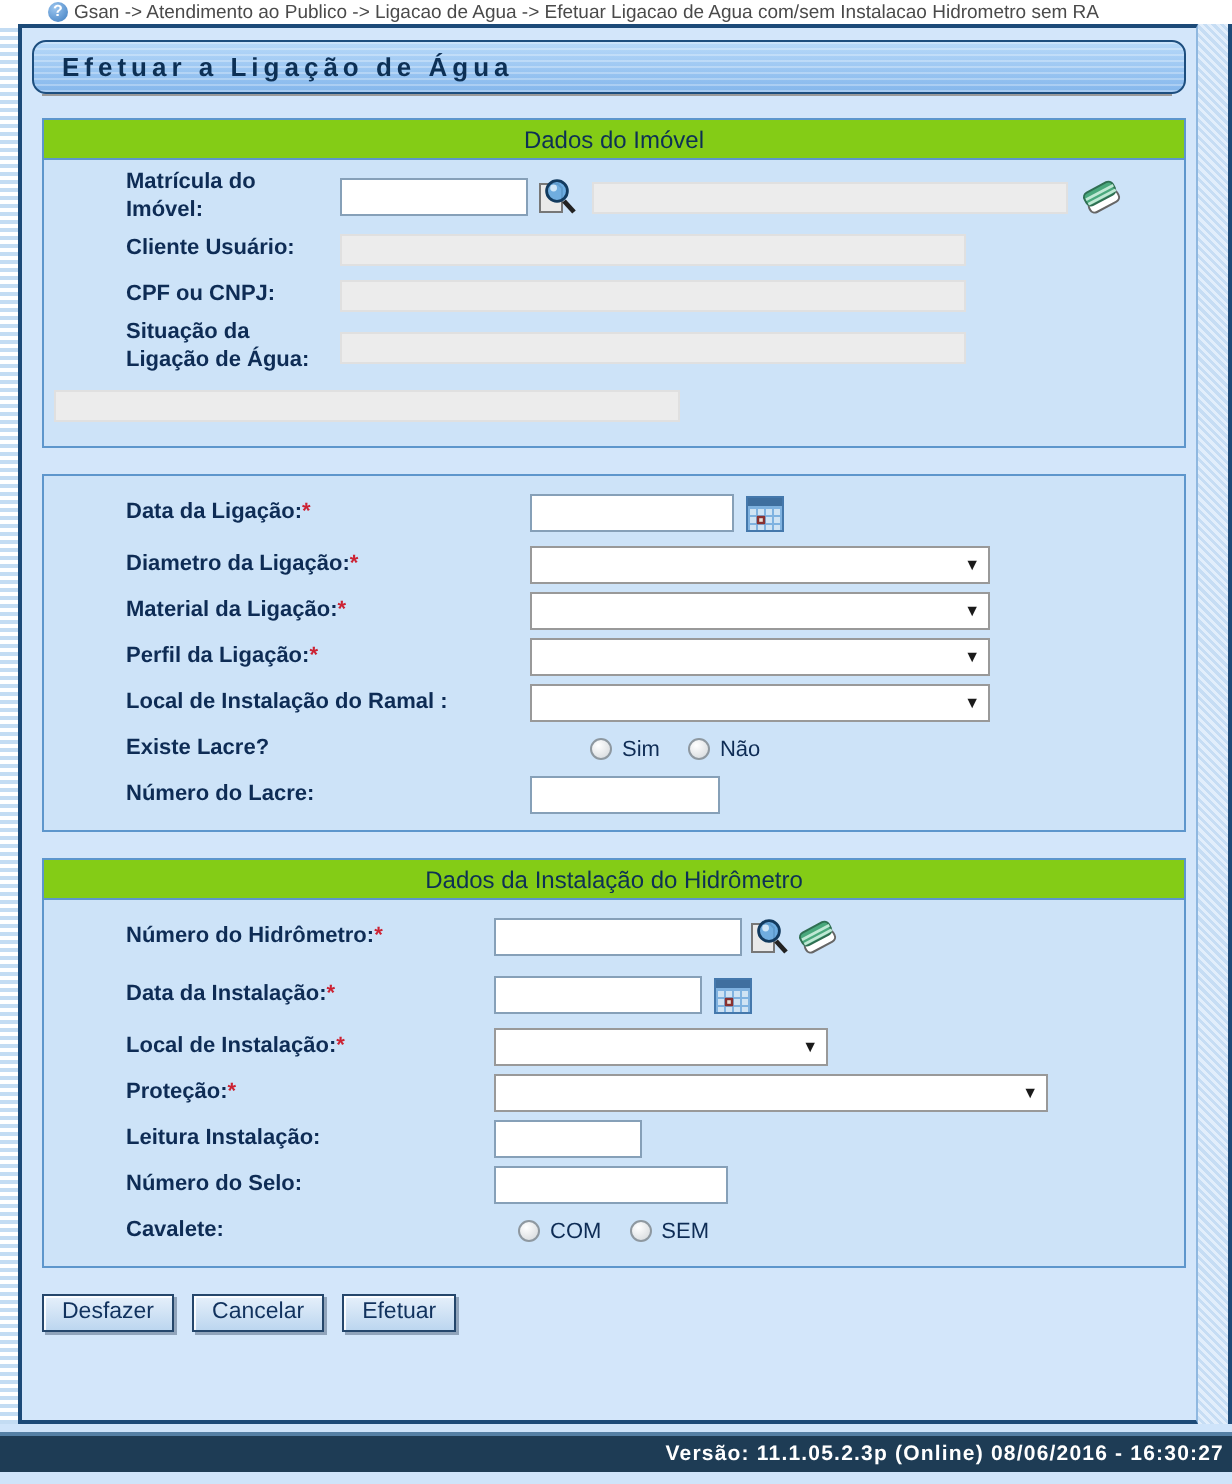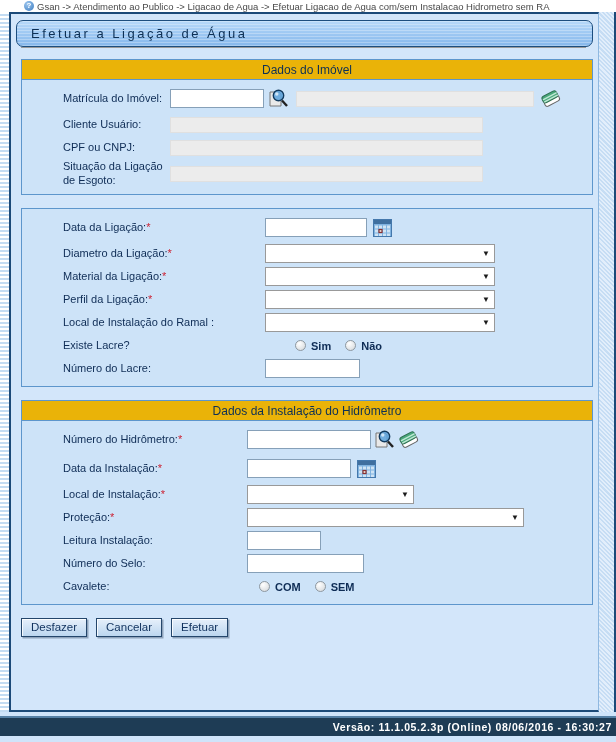--- a/index.html
+++ b/index.html
@@ -41,36 +41,36 @@
     padding:4px 2px 0 2px;
     overflow:hidden;
   }
   .title-bar {
     margin:2px 3px 0 3px; height:27px;
     border:1px solid #1d4e7e; border-radius:7px;
     background:
       repeating-linear-gradient(to bottom, rgba(255,255,255,.28) 0 1px, rgba(255,255,255,0) 1px 3px),
       linear-gradient(#b7d9f9,#85b7ec);
     display:flex; align-items:center; padding-left:14px;
-    font-size:13px; font-weight:normal; letter-spacing:2.5px; color:#0d3055;
+    font-size:13px; font-weight:bold; letter-spacing:2.5px; color:#0d3055;
   }
   .instruction { margin:15px 8px 11px 8px; font-size:11.5px; color:#101a2e; }
   .divider { border:none; border-top:1px solid #9a9a9a; margin:0 10px 11px 8px; }
 
   
   .section { margin:0 3px 13px 8px; border:1px solid #5d96cc; background:#cde3f8; }
   .section-header {
-    height:20px; background:#eab308; border-bottom:1px solid #5d96cc;
+    height:20px; background:#84cc16; border-bottom:1px solid #5d96cc;
     display:flex; align-items:center; justify-content:center;
     font-size:12px; color:#0d3055;
   }
   .section-body { padding:4px 0 6px 5px; }
   .row { display:flex; align-items:center; min-height:23px; }
   .row.tall { min-height:29px; }
-  .lbl { flex:none; font-size:11px; font-weight:normal; color:#0e2c55; line-height:1.2; padding-right:4px;padding-left:36px; }
+  .lbl { flex:none; font-size:11px; font-weight:bold; color:#0e2c55; line-height:1.2; padding-right:4px;padding-left:36px; }
   .s1 .lbl { width:143px; }
   .s2 .lbl { width:238px; }
   .s3 .lbl { width:220px; }
   .req { color:#cc2233; }
 
   input.text-input {
     height:19px; border:1px solid #86a0b8; background:#fff;
     font-family:"Liberation Sans",sans-serif; font-size:11px; padding:0 3px;
   }
   .readonly-box { height:16px; background:#ececec; border:1px solid #e0e0e0; }
@@ -78,21 +78,21 @@
     height:19px; background:#fff; border:1px solid #999;
     display:flex; align-items:center; justify-content:flex-end; padding-right:4px;
   }
   .select-arrow { font-size:8px; color:#1a1a1a; line-height:1; }
   .icon { display:inline-flex; flex:none; }
   .radio {
     width:11px; height:11px; border-radius:50%; flex:none;
     border:1px solid #8e98a0;
     background:radial-gradient(circle at 35% 30%, #ffffff, #d2d6d9);
   }
-  .radio-lbl { font-size:11px; font-weight:bold; color:#0e2c55; margin:0 14px 0 5px; }
+  .radio-lbl { font-size:11px; font-weight:normal; color:#0e2c55; margin:0 14px 0 5px; }
 
   
   .w-matricula { width:94px; }   .w-desc1 { width:238px; margin-left:7px; }
   .w-wide-ro { width:313px; }
   .w-data { width:102px; }       .w-sel2 { width:230px; }
   .w-lacre { width:95px; }
   .w-hidro { width:124px; }      .w-datainst { width:104px; }
   .w-localinst { width:167px; }  .w-protecao { width:277px; }
   .w-leitura { width:74px; }     .w-selo { width:117px; }
 
@@ -167,21 +167,24 @@
       </div>
       <div class="row">
         <span class="lbl">Cliente Usuário:</span>
         <span class="readonly-box w-wide-ro"></span>
       </div>
       <div class="row">
         <span class="lbl">CPF ou CNPJ:</span>
         <span class="readonly-box w-wide-ro"></span>
       </div>
       <div class="row tall">
-        <span class="lbl">Situação da Ligação de Esgoto:</span>
+        <span class="lbl">Situação da Ligação de Água:</span>
+        <span class="readonly-box w-wide-ro"></span>
+      </div>
+      <div class="row tall">
         <span class="readonly-box w-wide-ro"></span>
       </div>
     </div>
   </div>
 
   <div class="section s2">
     <div class="section-body">
       <div class="row tall">
         <span class="lbl"><span>Data da Ligação:</span><span class="req">*</span></span>
         <input class="text-input w-data" value="" style="">

